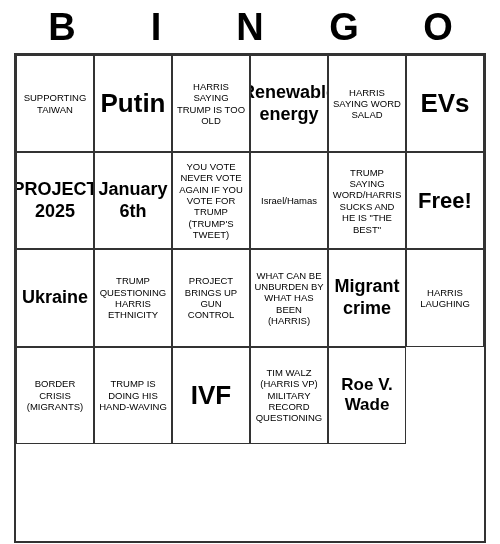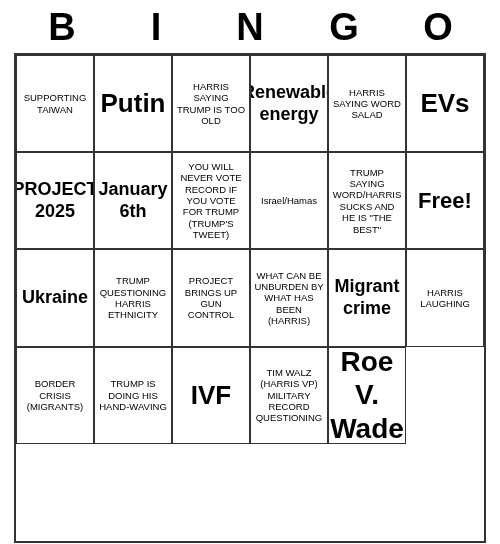--- a/index.html
+++ b/index.html
@@ -53,21 +53,21 @@
     }
     .bingo-cell.medium-text {
       font-size: 18px;
       font-weight: bold;
     }
     .bingo-cell.free {
       font-size: 22px;
       font-weight: bold;
     }
     .bingo-cell.roe {
-      font-size: 28px;
+      font-size: 17px;
       font-weight: bold;
     }
     .bingo-cell.january {
       font-size: 18px;
       font-weight: bold;
     }
   </style>
 </head>
 <body>
 
@@ -80,21 +80,21 @@
   </div>
 <div id="bingo-grid">
 <div class="bingo-cell ">SUPPORTING TAIWAN</div>
     <div class="bingo-cell large-text">Putin</div>
     <div class="bingo-cell ">HARRIS SAYING TRUMP IS TOO OLD</div>
     <div class="bingo-cell medium-text">Renewable energy</div>
     <div class="bingo-cell ">HARRIS SAYING WORD SALAD</div>
     <div class="bingo-cell large-text">EVs</div>
     <div class="bingo-cell medium-text">PROJECT 2025</div>
     <div class="bingo-cell january">January 6th</div>
-    <div class="bingo-cell ">YOU WILL NEVER VOTE RECORD IF YOU VOTE FOR TRUMP (TRUMP'S TWEET)</div>
+    <div class="bingo-cell ">YOU VOTE NEVER VOTE AGAIN IF YOU VOTE FOR TRUMP (TRUMP'S TWEET)</div>
     <div class="bingo-cell ">Israel/Hamas</div>
     <div class="bingo-cell ">TRUMP SAYING WORD/HARRIS SUCKS AND HE IS "THE BEST"</div>
     <div class="bingo-cell free">Free!</div>
     <div class="bingo-cell medium-text">Ukraine</div>
     <div class="bingo-cell ">TRUMP QUESTIONING HARRIS ETHNICITY</div>
     <div class="bingo-cell ">PROJECT BRINGS UP GUN CONTROL</div>
     <div class="bingo-cell ">WHAT CAN BE UNBURDEN BY WHAT HAS BEEN (HARRIS)</div>
     <div class="bingo-cell medium-text">Migrant crime</div>
     <div class="bingo-cell ">HARRIS LAUGHING</div>
     <div class="bingo-cell ">BORDER CRISIS (MIGRANTS)</div>

